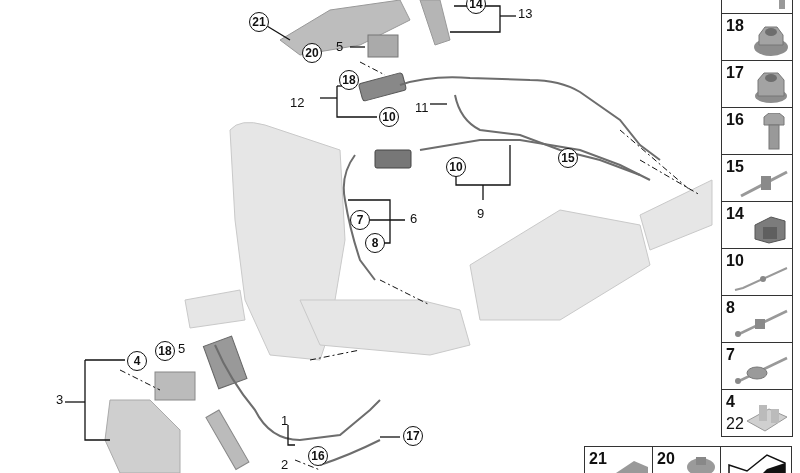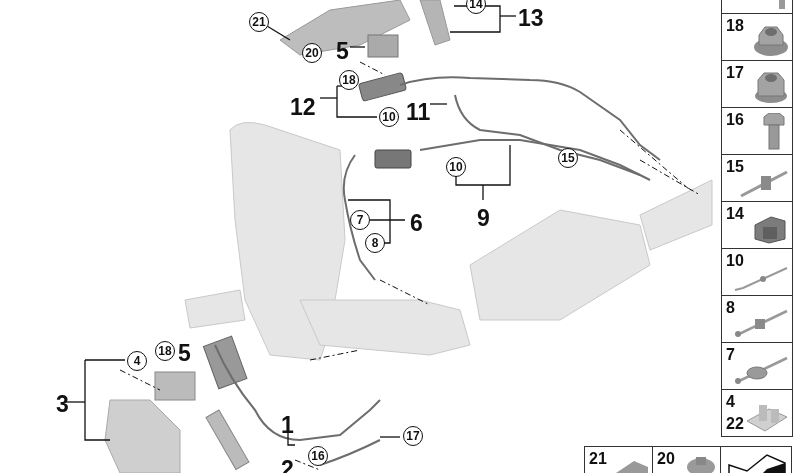--- a/index.html
+++ b/index.html
@@ -1,24 +1,24 @@
 <!DOCTYPE html>
 <html><head>
 <meta charset="utf-8">
 <style>
   html,body{margin:0;padding:0;background:#fff;}
   body{width:800px;height:473px;position:relative;overflow:hidden;font-family:"Liberation Sans",sans-serif;}
   .diagram{position:absolute;left:0;top:0;width:800px;height:473px;}
-  .num{position:absolute;font-weight:bold;color:#111;font-size:23px;line-height:1;text-align:right;}
+  .num{position:absolute;font-weight:normal;color:#111;font-size:13px;line-height:1;text-align:right;}
   .circ{position:absolute;width:20px;height:20px;border:1.6px solid #111;border-radius:50%;font-size:12px;font-weight:bold;display:flex;align-items:center;justify-content:center;background:#fff;color:#111;box-sizing:border-box;}
   .sidebar{position:absolute;left:721px;top:-2px;width:72px;}
   .cell{position:relative;width:72px;height:47px;border:1px solid #333;border-top:none;background:#fff;box-sizing:border-box;}
   .cell:first-child{border-top:1px solid #333;height:16px;}
   .cell .lbl{position:absolute;left:4px;top:3px;font-weight:bold;font-size:16px;color:#111;}
-  .cell .lbl2{position:absolute;left:4px;bottom:3px;font-weight:bold;font-size:16px;color:#111;}
+  .cell .lbl2{position:absolute;left:4px;bottom:3px;font-weight:normal;font-size:16px;color:#111;}
   .cell svg{position:absolute;right:3px;bottom:3px;}
   .bottomrow{position:absolute;left:584px;top:446px;height:27px;display:flex;}
   .bcell{position:relative;width:68px;height:30px;border:1px solid #333;border-right:none;box-sizing:border-box;background:#fff;}
   .bcell:last-child{border-right:1px solid #333;width:72px;}
   .bcell .lbl{position:absolute;left:4px;top:3px;font-weight:bold;font-size:16px;color:#111;}
 </style>
 </head>
 <body>
 
 <div class="diagram">
@@ -86,21 +86,21 @@
     </g>
   </svg>
 
   <span class="num" style="left:281px;top:414px">1</span>
   <span class="num" style="left:281px;top:458px">2</span>
   <span class="num" style="left:56px;top:393px">3</span>
   <span class="num" style="left:336px;top:40px">5</span>
   <span class="num" style="left:178px;top:342px">5</span>
   <span class="num" style="left:410px;top:212px">6</span>
   <span class="num" style="left:477px;top:207px">9</span>
-  <span class="num" style="left:406px;top:101px">11</span>
+  <span class="num" style="left:415px;top:101px">11</span>
   <span class="num" style="left:290px;top:96px">12</span>
   <span class="num" style="left:518px;top:7px">13</span>
 
   <span class="circ" style="left:249px;top:12px">21</span>
   <span class="circ" style="left:302px;top:43px">20</span>
   <span class="circ" style="left:339px;top:70px">18</span>
   <span class="circ" style="left:379px;top:107px">10</span>
   <span class="circ" style="left:466px;top:-6px">14</span>
   <span class="circ" style="left:446px;top:157px">10</span>
   <span class="circ" style="left:558px;top:148px">15</span>

